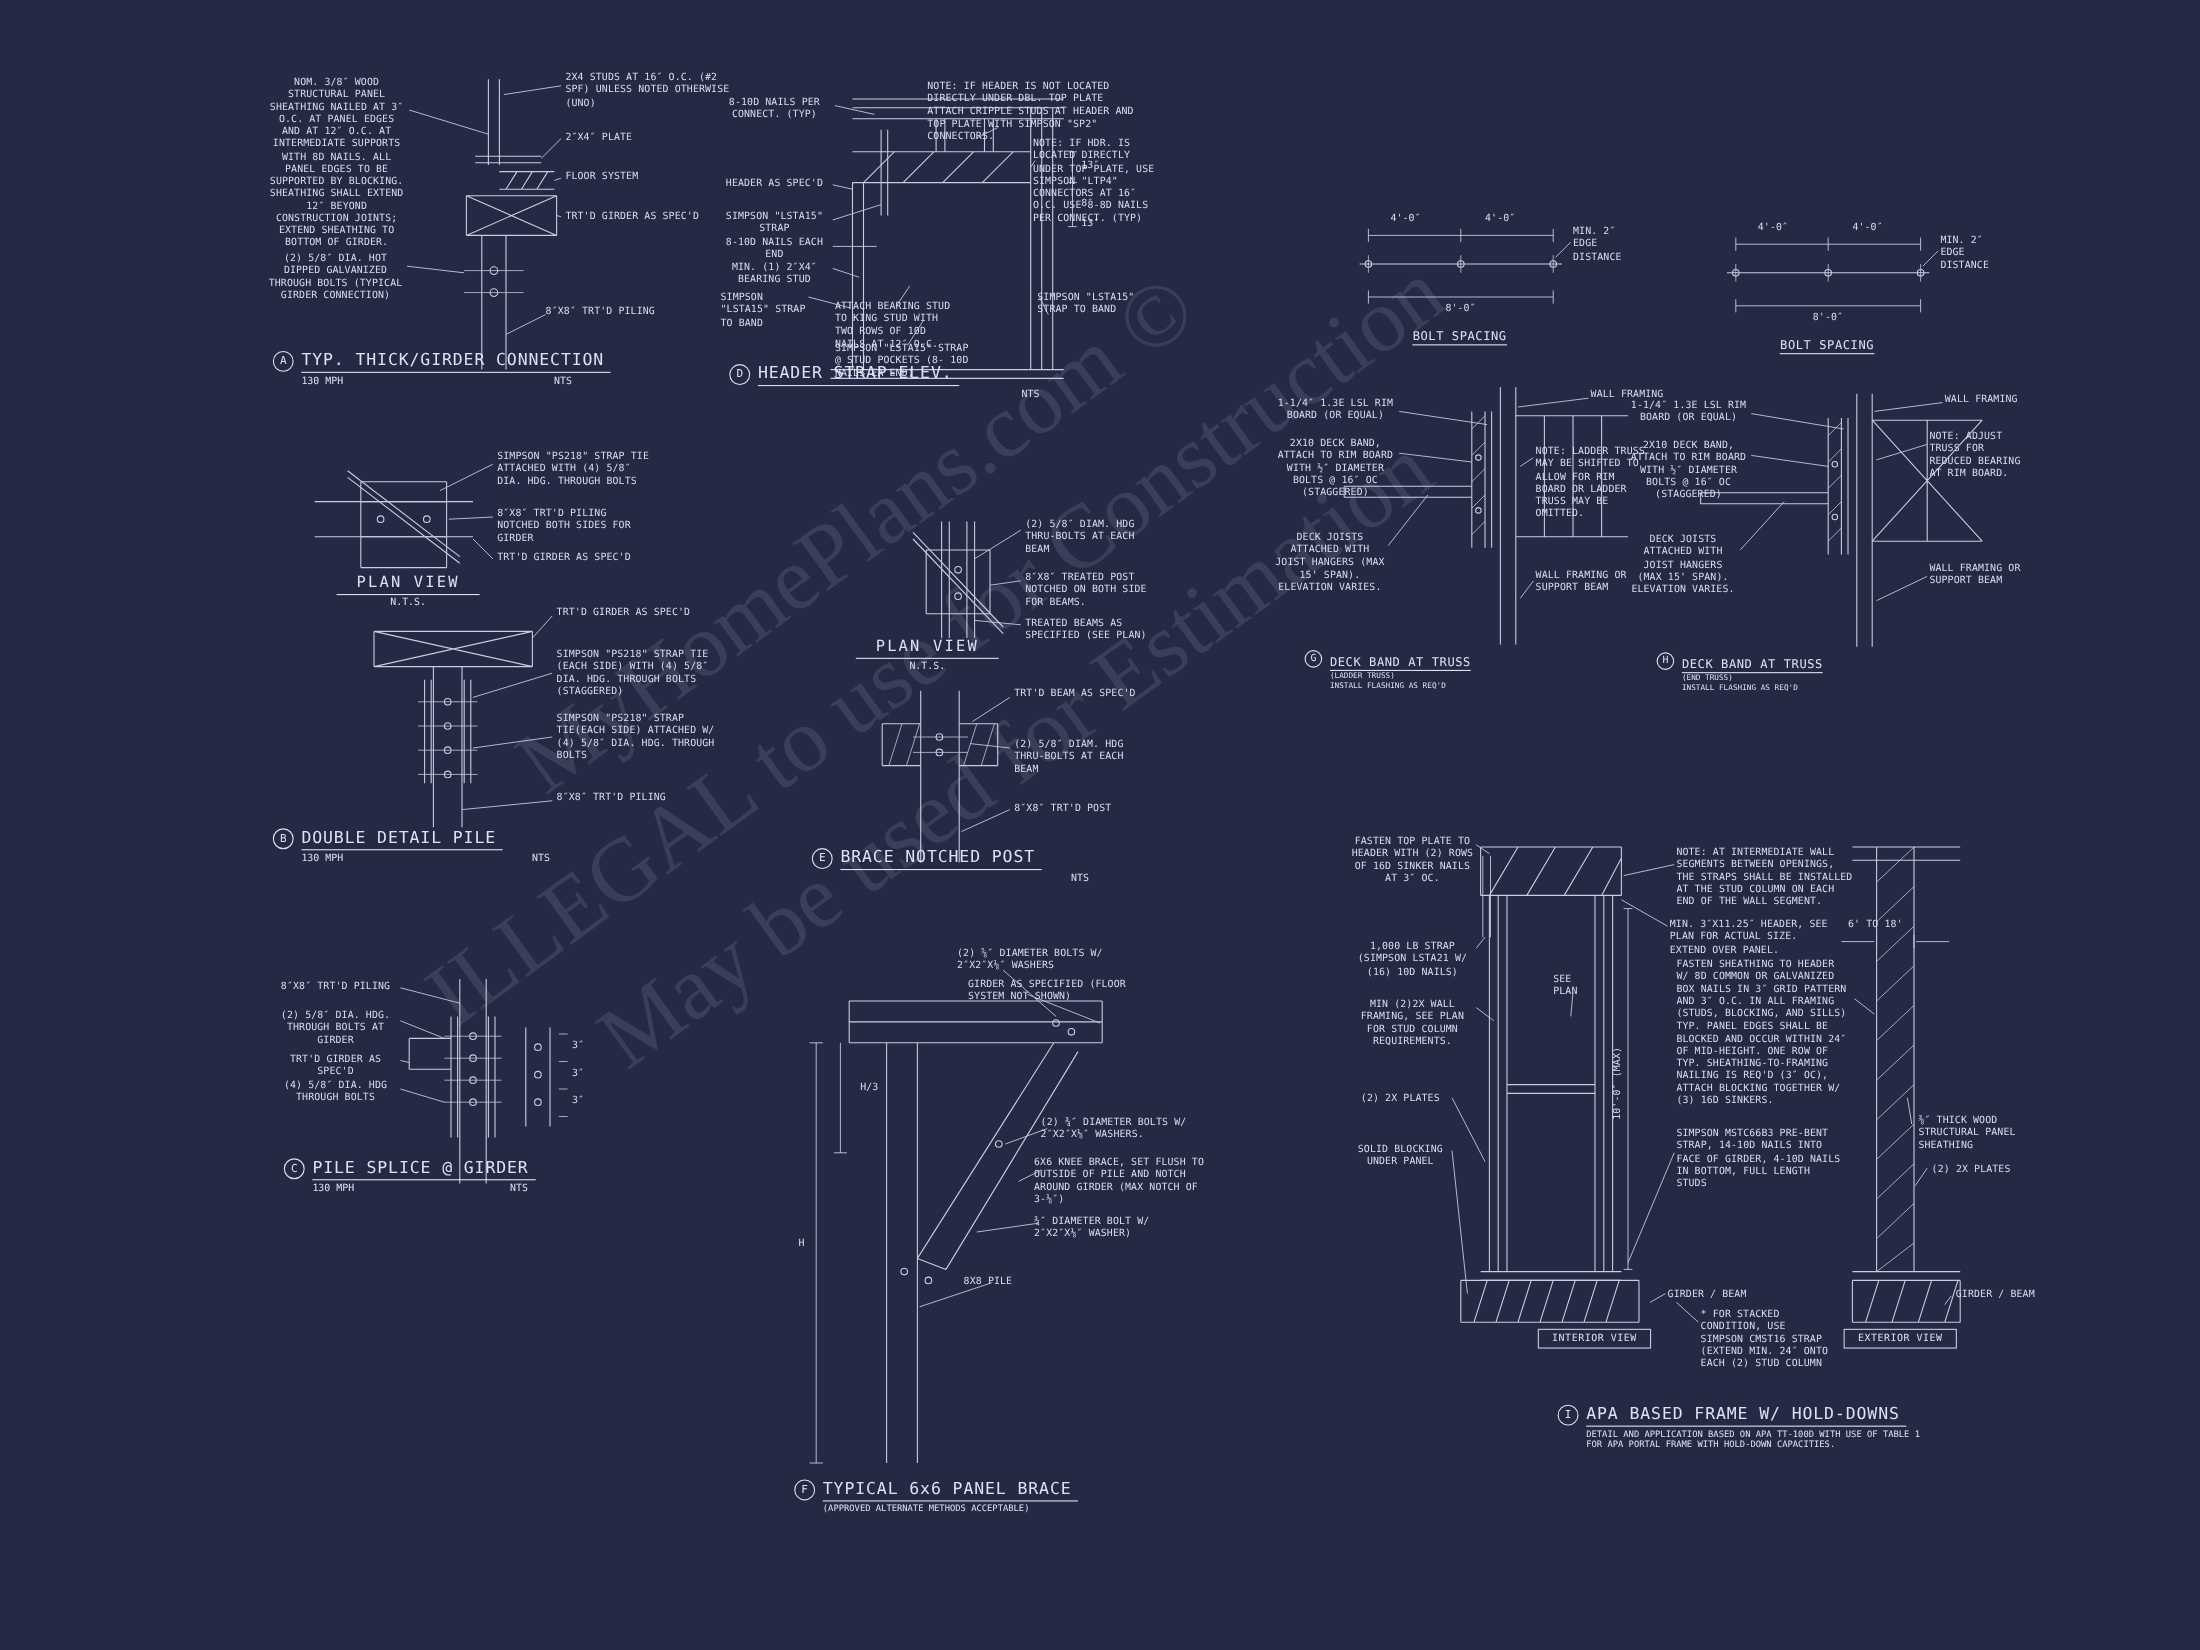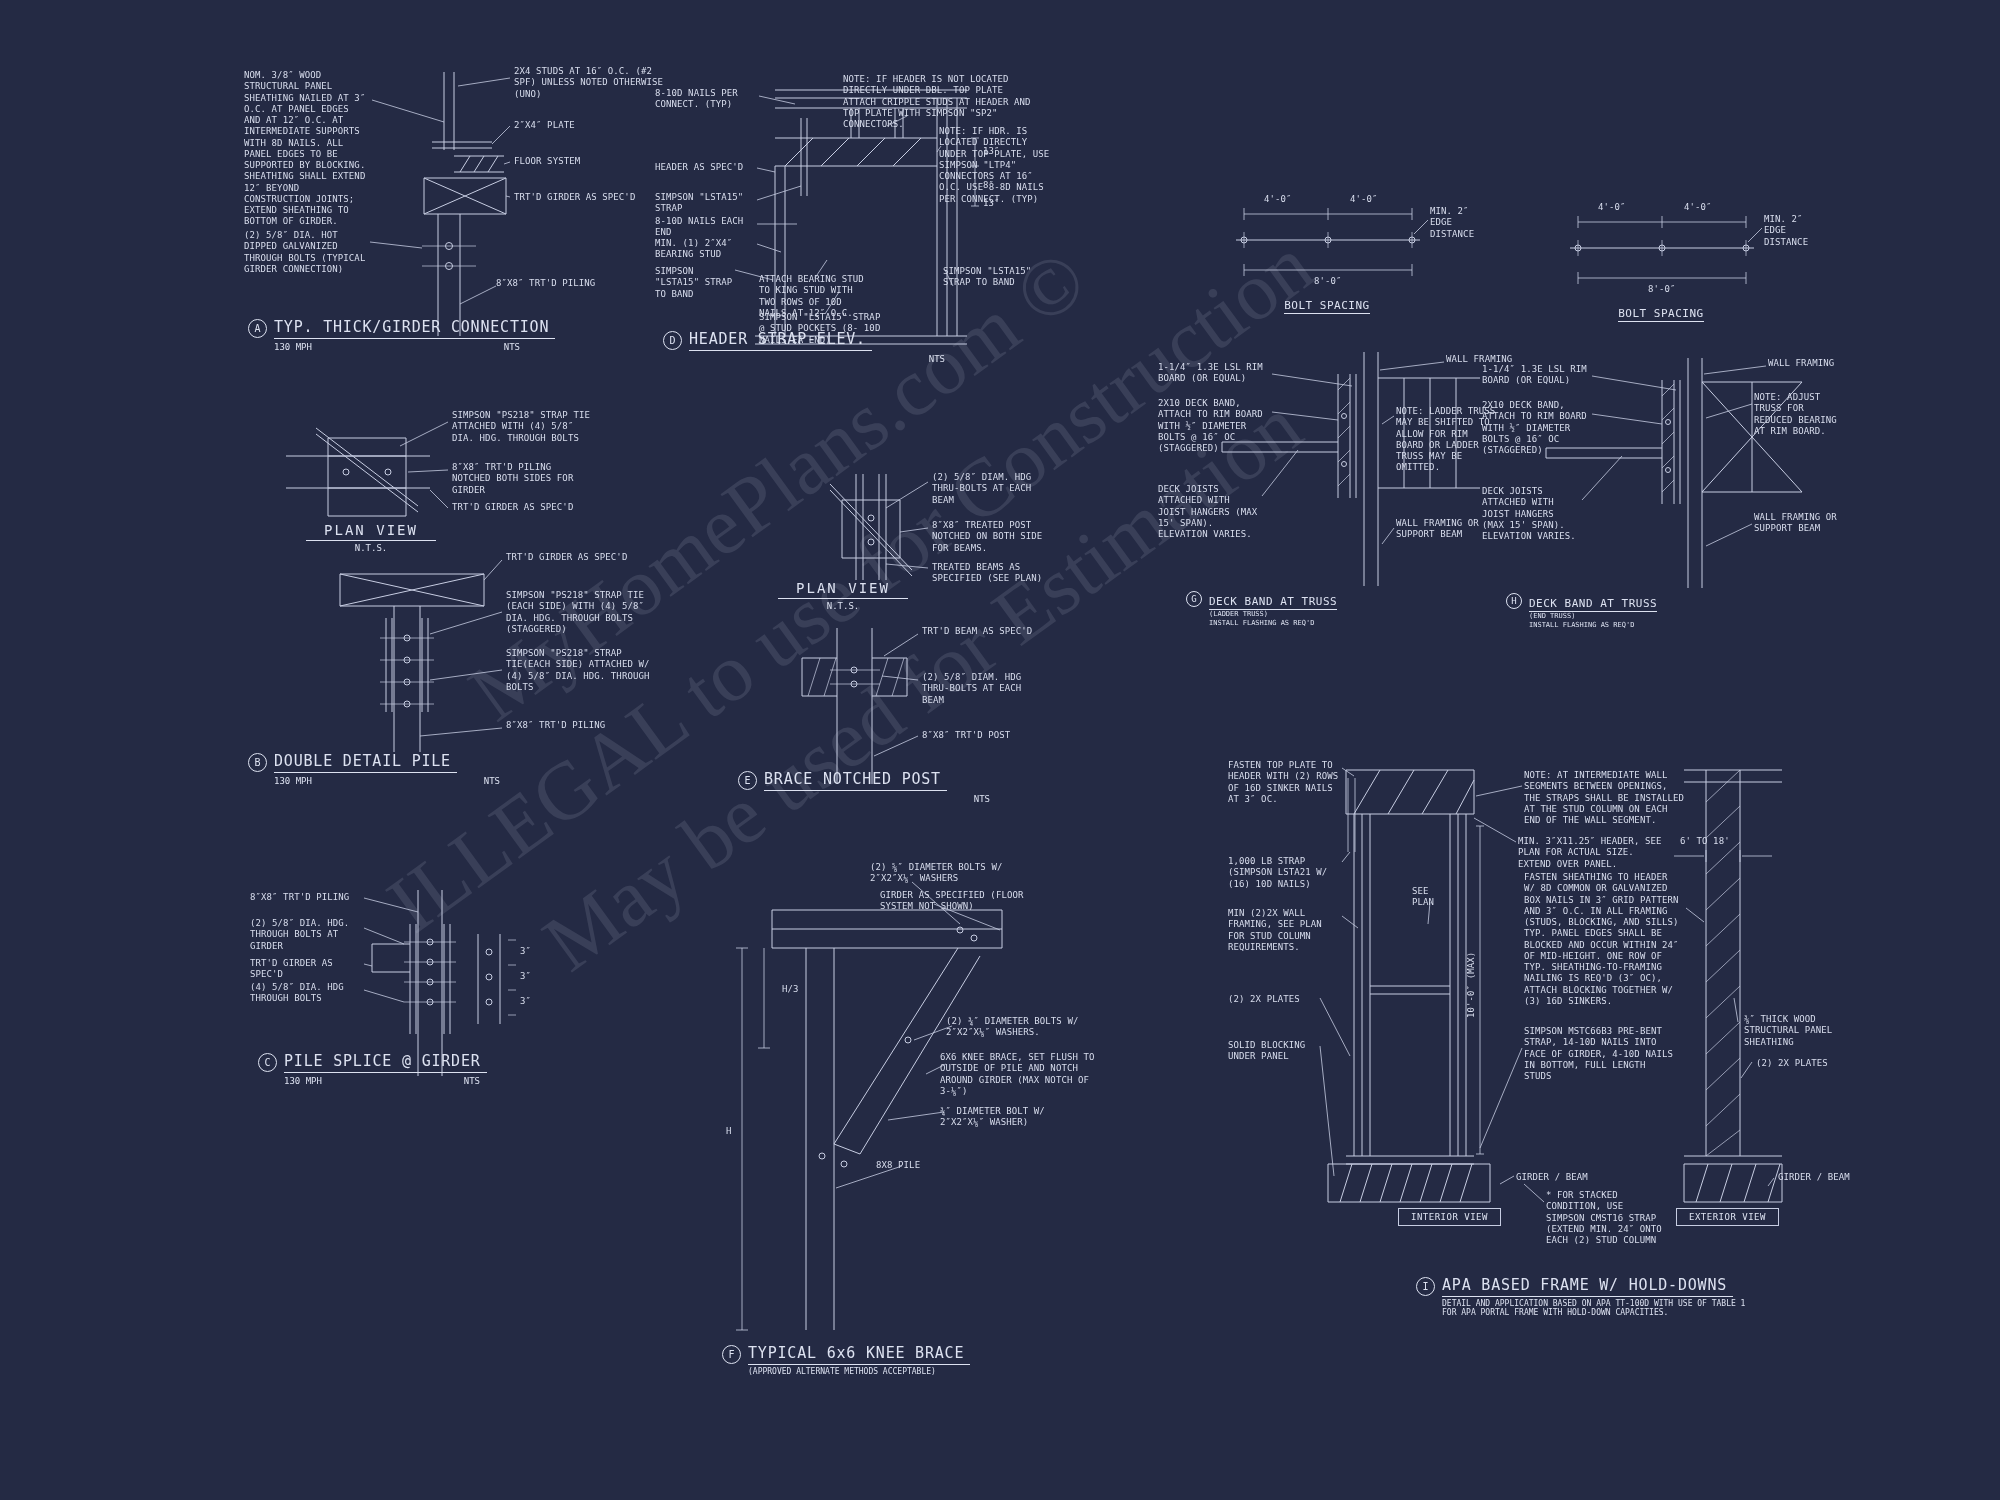--- a/index.html
+++ b/index.html
@@ -2,21 +2,21 @@
 <html><head>
 <meta charset="utf-8">
 <style>
   *{margin:0;padding:0;box-sizing:border-box}
   html,body{width:2000px;height:1500px}
   body{background:#242a44;font-family:"DejaVu Sans Mono","Liberation Mono",monospace;color:#dde2f1;overflow:hidden}
   .sheet{position:relative;width:2000px;height:1500px;background:#242a44;overflow:hidden}
   .grp{position:absolute;z-index:2}
   .grp svg{position:absolute;left:0;top:0;stroke:#c7cde2;stroke-width:1;fill:none}
   .n{position:absolute;font-size:9px;line-height:1.25;letter-spacing:.1px;color:#d9deee;text-transform:uppercase}
-  .ra{text-align:left}
+  .ra{text-align:center}
   .tblock{position:absolute}
   .trow{display:flex;align-items:flex-start;gap:7px}
   .circ{flex:0 0 auto;display:inline-flex;width:19px;height:19px;border:1.3px solid #dde2f1;border-radius:50%;align-items:center;justify-content:center;font-size:10px;margin-top:1px}
   .circ.sm{width:16px;height:16px;font-size:9px}
   .dtl-title{font-size:15px;letter-spacing:.8px;border-bottom:1.5px solid currentColor;padding:0 6px 2px 0;white-space:nowrap}
   .tsub{display:flex;justify-content:space-between;font-size:9px;margin-top:3px;padding-left:26px}
   .tsub.right{justify-content:flex-end}
   .fsub{font-size:8px;margin-top:2px;padding-left:26px;text-transform:uppercase}
   .pv-title{font-size:14px;letter-spacing:2px;border-bottom:1.5px solid currentColor;text-align:center;padding-bottom:2px}
   .pv-scale{text-align:center;font-size:9px;margin-top:2px}
@@ -250,21 +250,21 @@
     <div class="n" style="left:178px;top:32px;width:155px">GIRDER AS SPECIFIED (FLOOR SYSTEM NOT SHOWN)</div>
     <div class="n" style="left:244px;top:158px;width:155px">(2) ¾″ DIAMETER BOLTS W/ 2″x2″x⅛″ WASHERS.</div>
     <div class="n" style="left:238px;top:194px;width:155px">6x6 KNEE BRACE, SET FLUSH TO OUTSIDE OF PILE AND NOTCH AROUND GIRDER (MAX NOTCH OF 3-⅛″)</div>
     <div class="n" style="left:238px;top:248px;width:135px">¾″ DIAMETER BOLT W/ 2″x2″x⅛″ WASHER)</div>
     <div class="n" style="left:174px;top:302px;width:80px">8x8 PILE</div>
     <div class="n" style="left:80px;top:126px">H/3</div>
     <div class="n" style="left:24px;top:268px">H</div>
     <div class="tblock" style="left:20px;top:486px;width:320px">
       <div class="trow">
         <span class="circ">F</span>
-        <span class="dtl-title">TYPICAL 6x6 KNEE BRACE</span>
+        <span class="dtl-title">TYPICAL 6x6 PANEL BRACE</span>
       </div>
       <div class="fsub">(APPROVED ALTERNATE METHODS ACCEPTABLE)</div>
     </div>
   </section>
 
   <section class="grp" style="left:1222px;top:178px;width:290px;height:145px">
     <svg width="290" height="145">
       <path d="M14,62 H198"></path>
       <circle cx="22" cy="62" r="3"></circle>
         <circle cx="106" cy="62" r="3"></circle>

